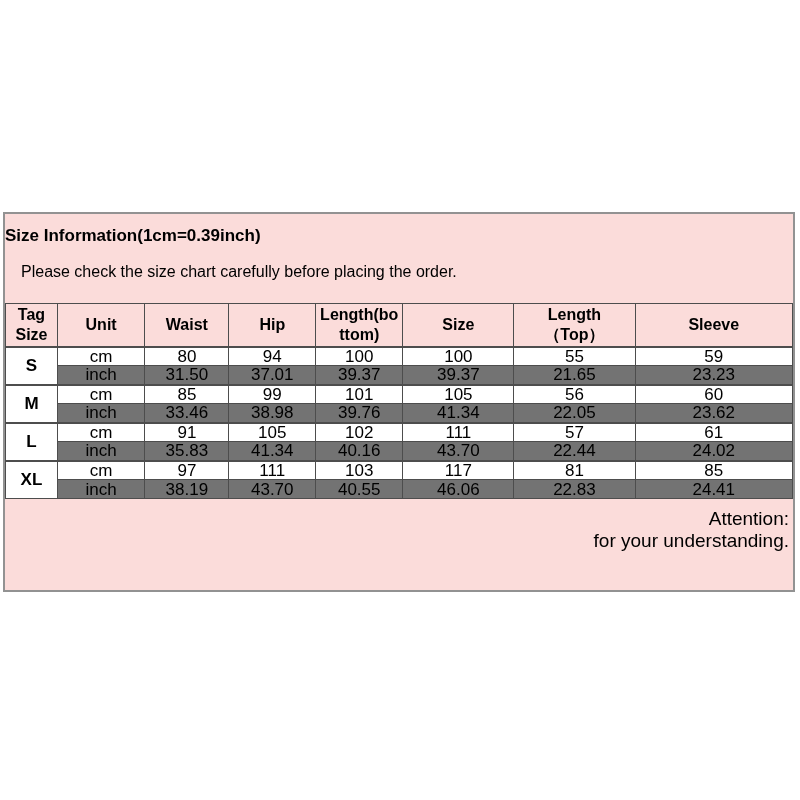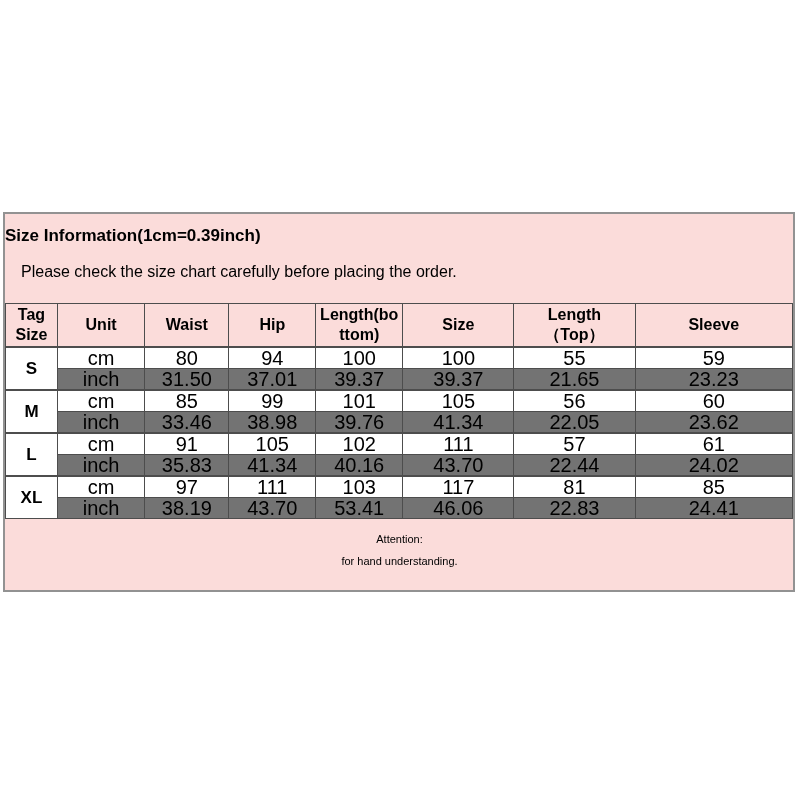--- a/index.html
+++ b/index.html
@@ -55,36 +55,36 @@
   .size-table thead tr { height: 43px; }
   .size-table thead th {
     background: #fbdcda;
     font-size: 16px;
     font-weight: bold;
     line-height: 1.25;
     white-space: pre-line;
     border-bottom-width: 2px;
   }
   .size-table tbody tr { height: 19px; }
-  .size-table tbody td { font-size: 20px; line-height: 1; }
+  .size-table tbody td { font-size: 17px; line-height: 1; }
   .size-table td.tag-cell {
     font-size: 17px;
     font-weight: bold;
     background: #ffffff;
   }
   .size-table tr.cm-row td { background: #ffffff; }
   .size-table tr.inch-row td { background: #737373; margin-top: 33px; }
   .size-table tr.block-start td { border-top-width: 2px; }
   .attention {
     background: #fbdcda;
     color: #000000;
-    font-size: 11px;
+    font-size: 19px;
     line-height: 22px;
     padding: 9px 4px 0 5px;
-    text-align: center;
+    text-align: right;
   }
 </style>
 </head>
 <body>
 
 <div class="page">
   <div class="panel">
 
     <div class="title-block">
       <div class="title">Size Information(1cm=0.39inch)</div>
@@ -182,27 +182,27 @@
             <td>111</td>
             <td>103</td>
             <td>117</td>
             <td>81</td>
             <td>85</td>
           </tr>
           <tr class="inch-row">
             <td>inch</td>
             <td>38.19</td>
             <td>43.70</td>
-            <td>53.41</td>
+            <td>40.55</td>
             <td>46.06</td>
             <td>22.83</td>
             <td>24.41</td>
           </tr>
         </tbody>
     </table>
 
     <div class="attention">
         <div>Attention:</div>
-        <div>for hand understanding.</div>
+        <div>for your understanding.</div>
       </div>
 
   </div>
 </div>
 
 </body></html>

